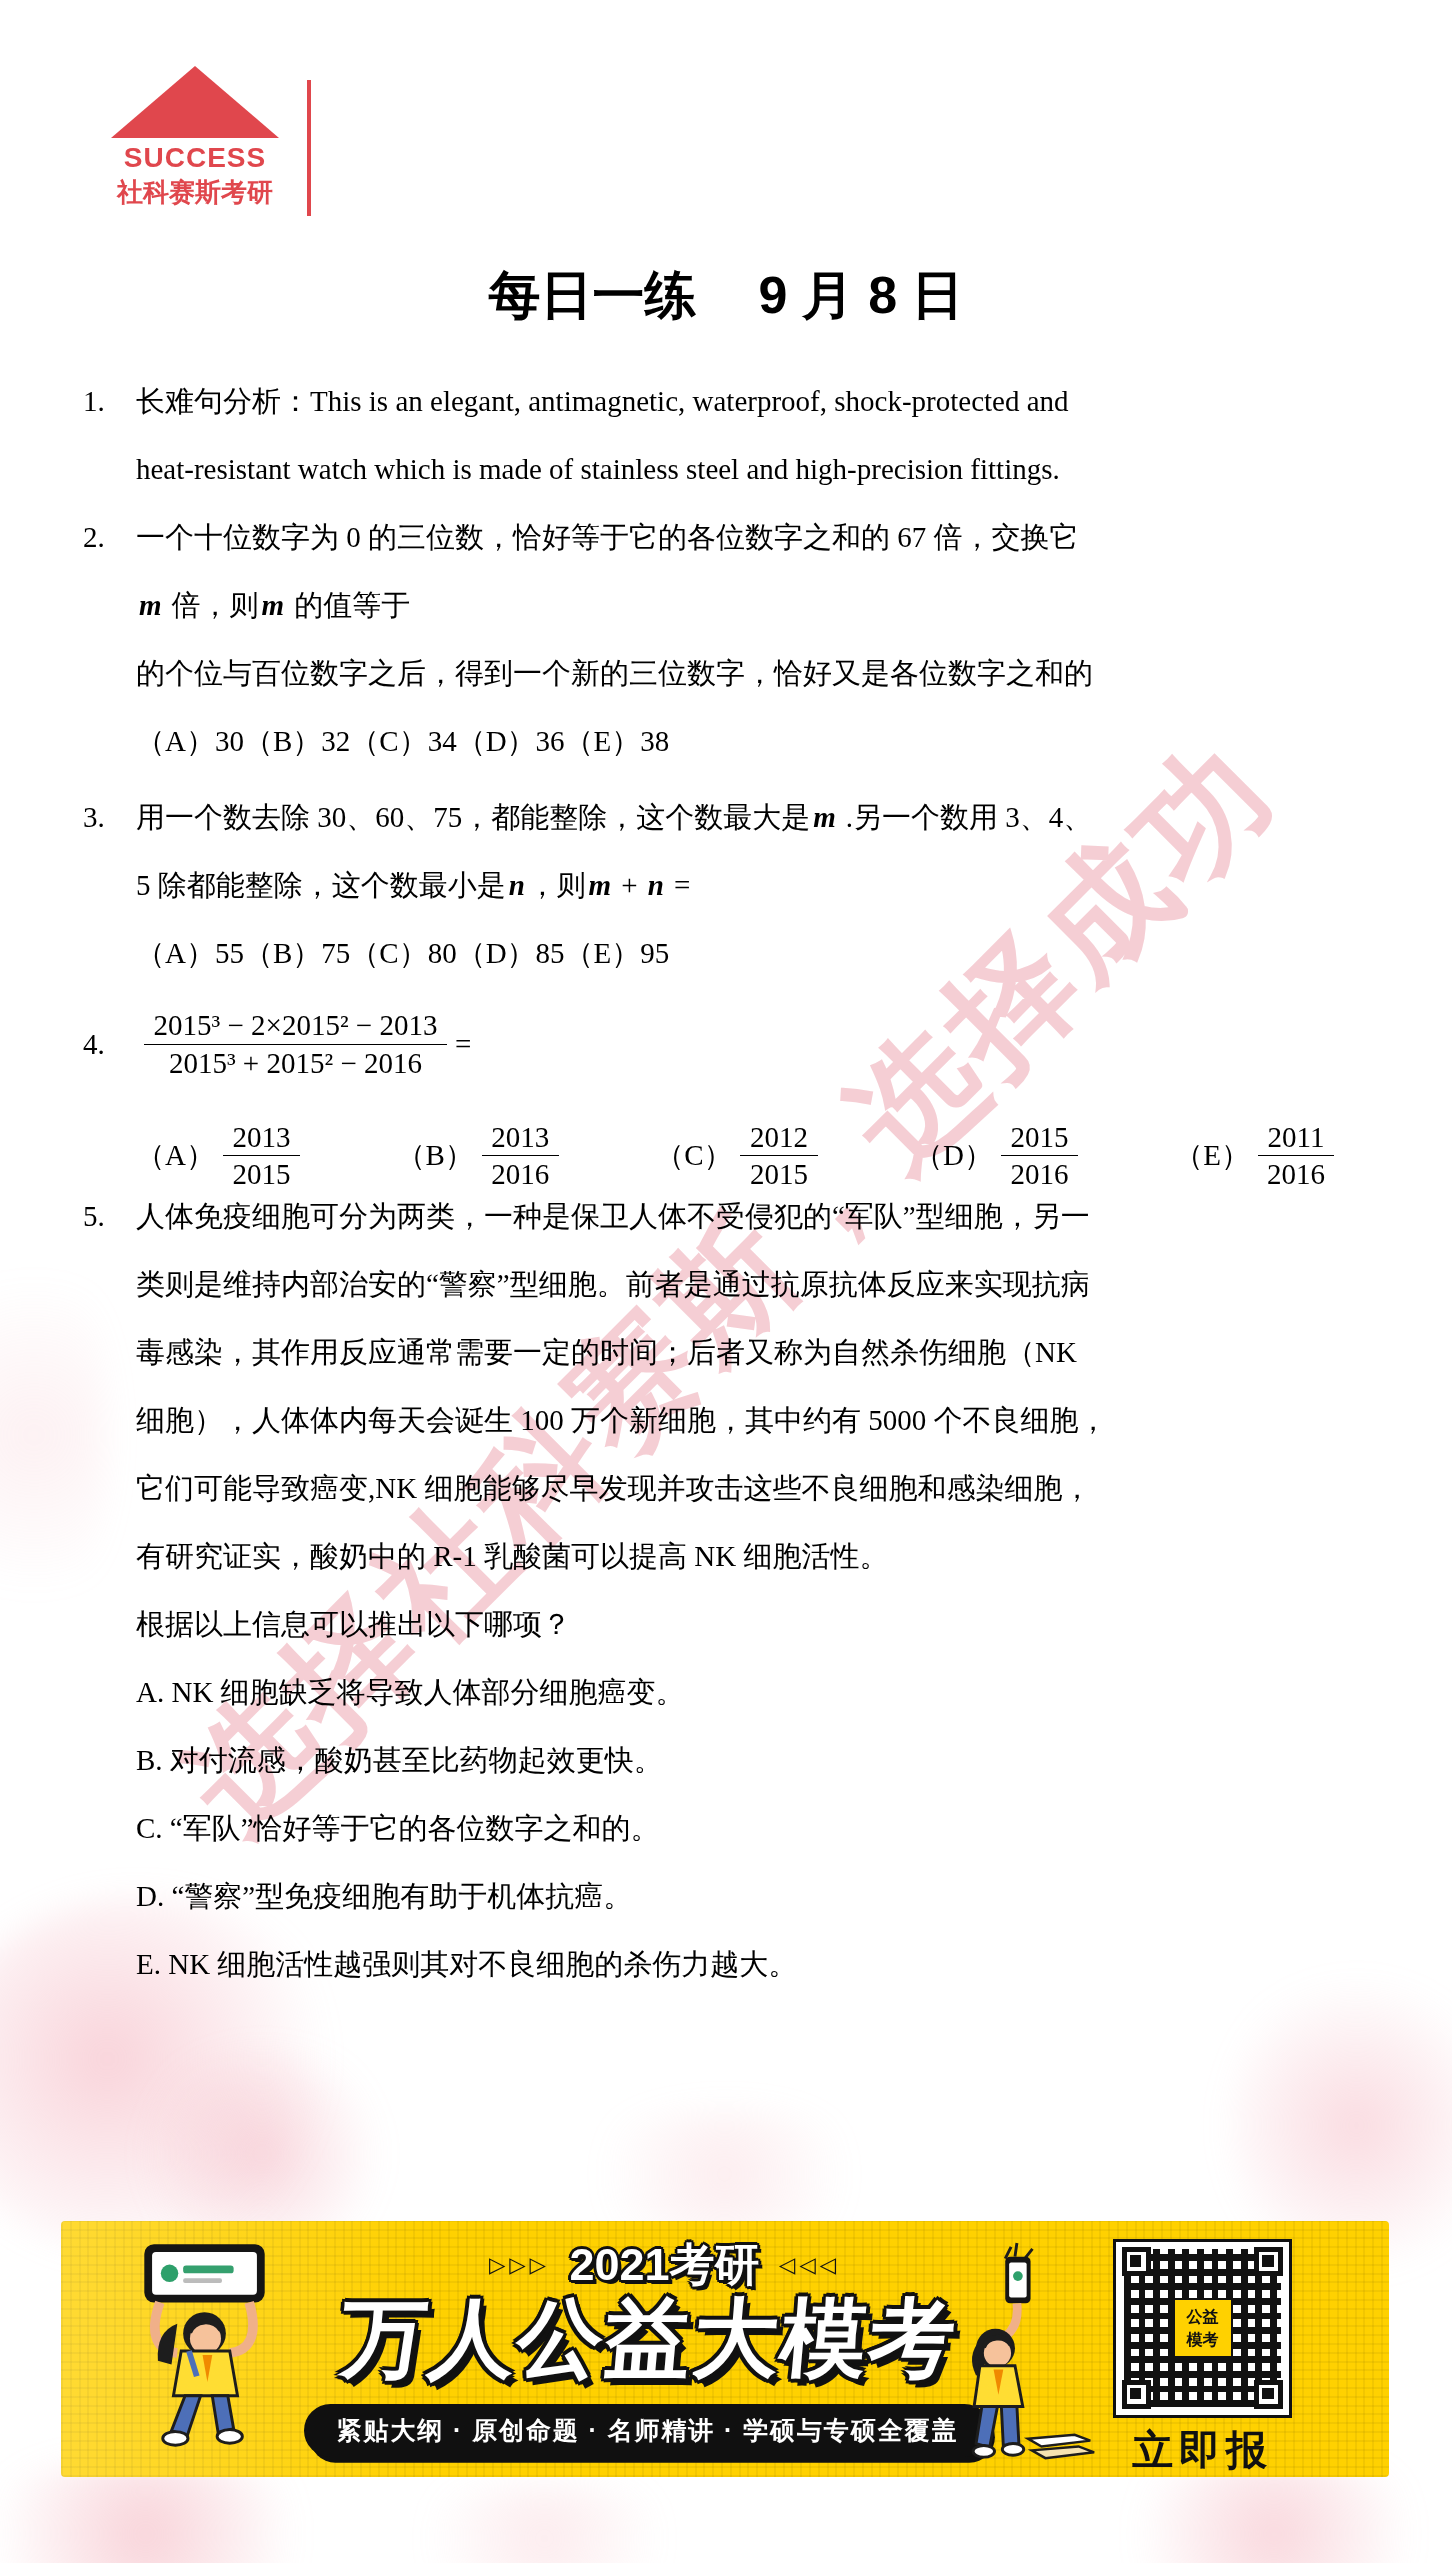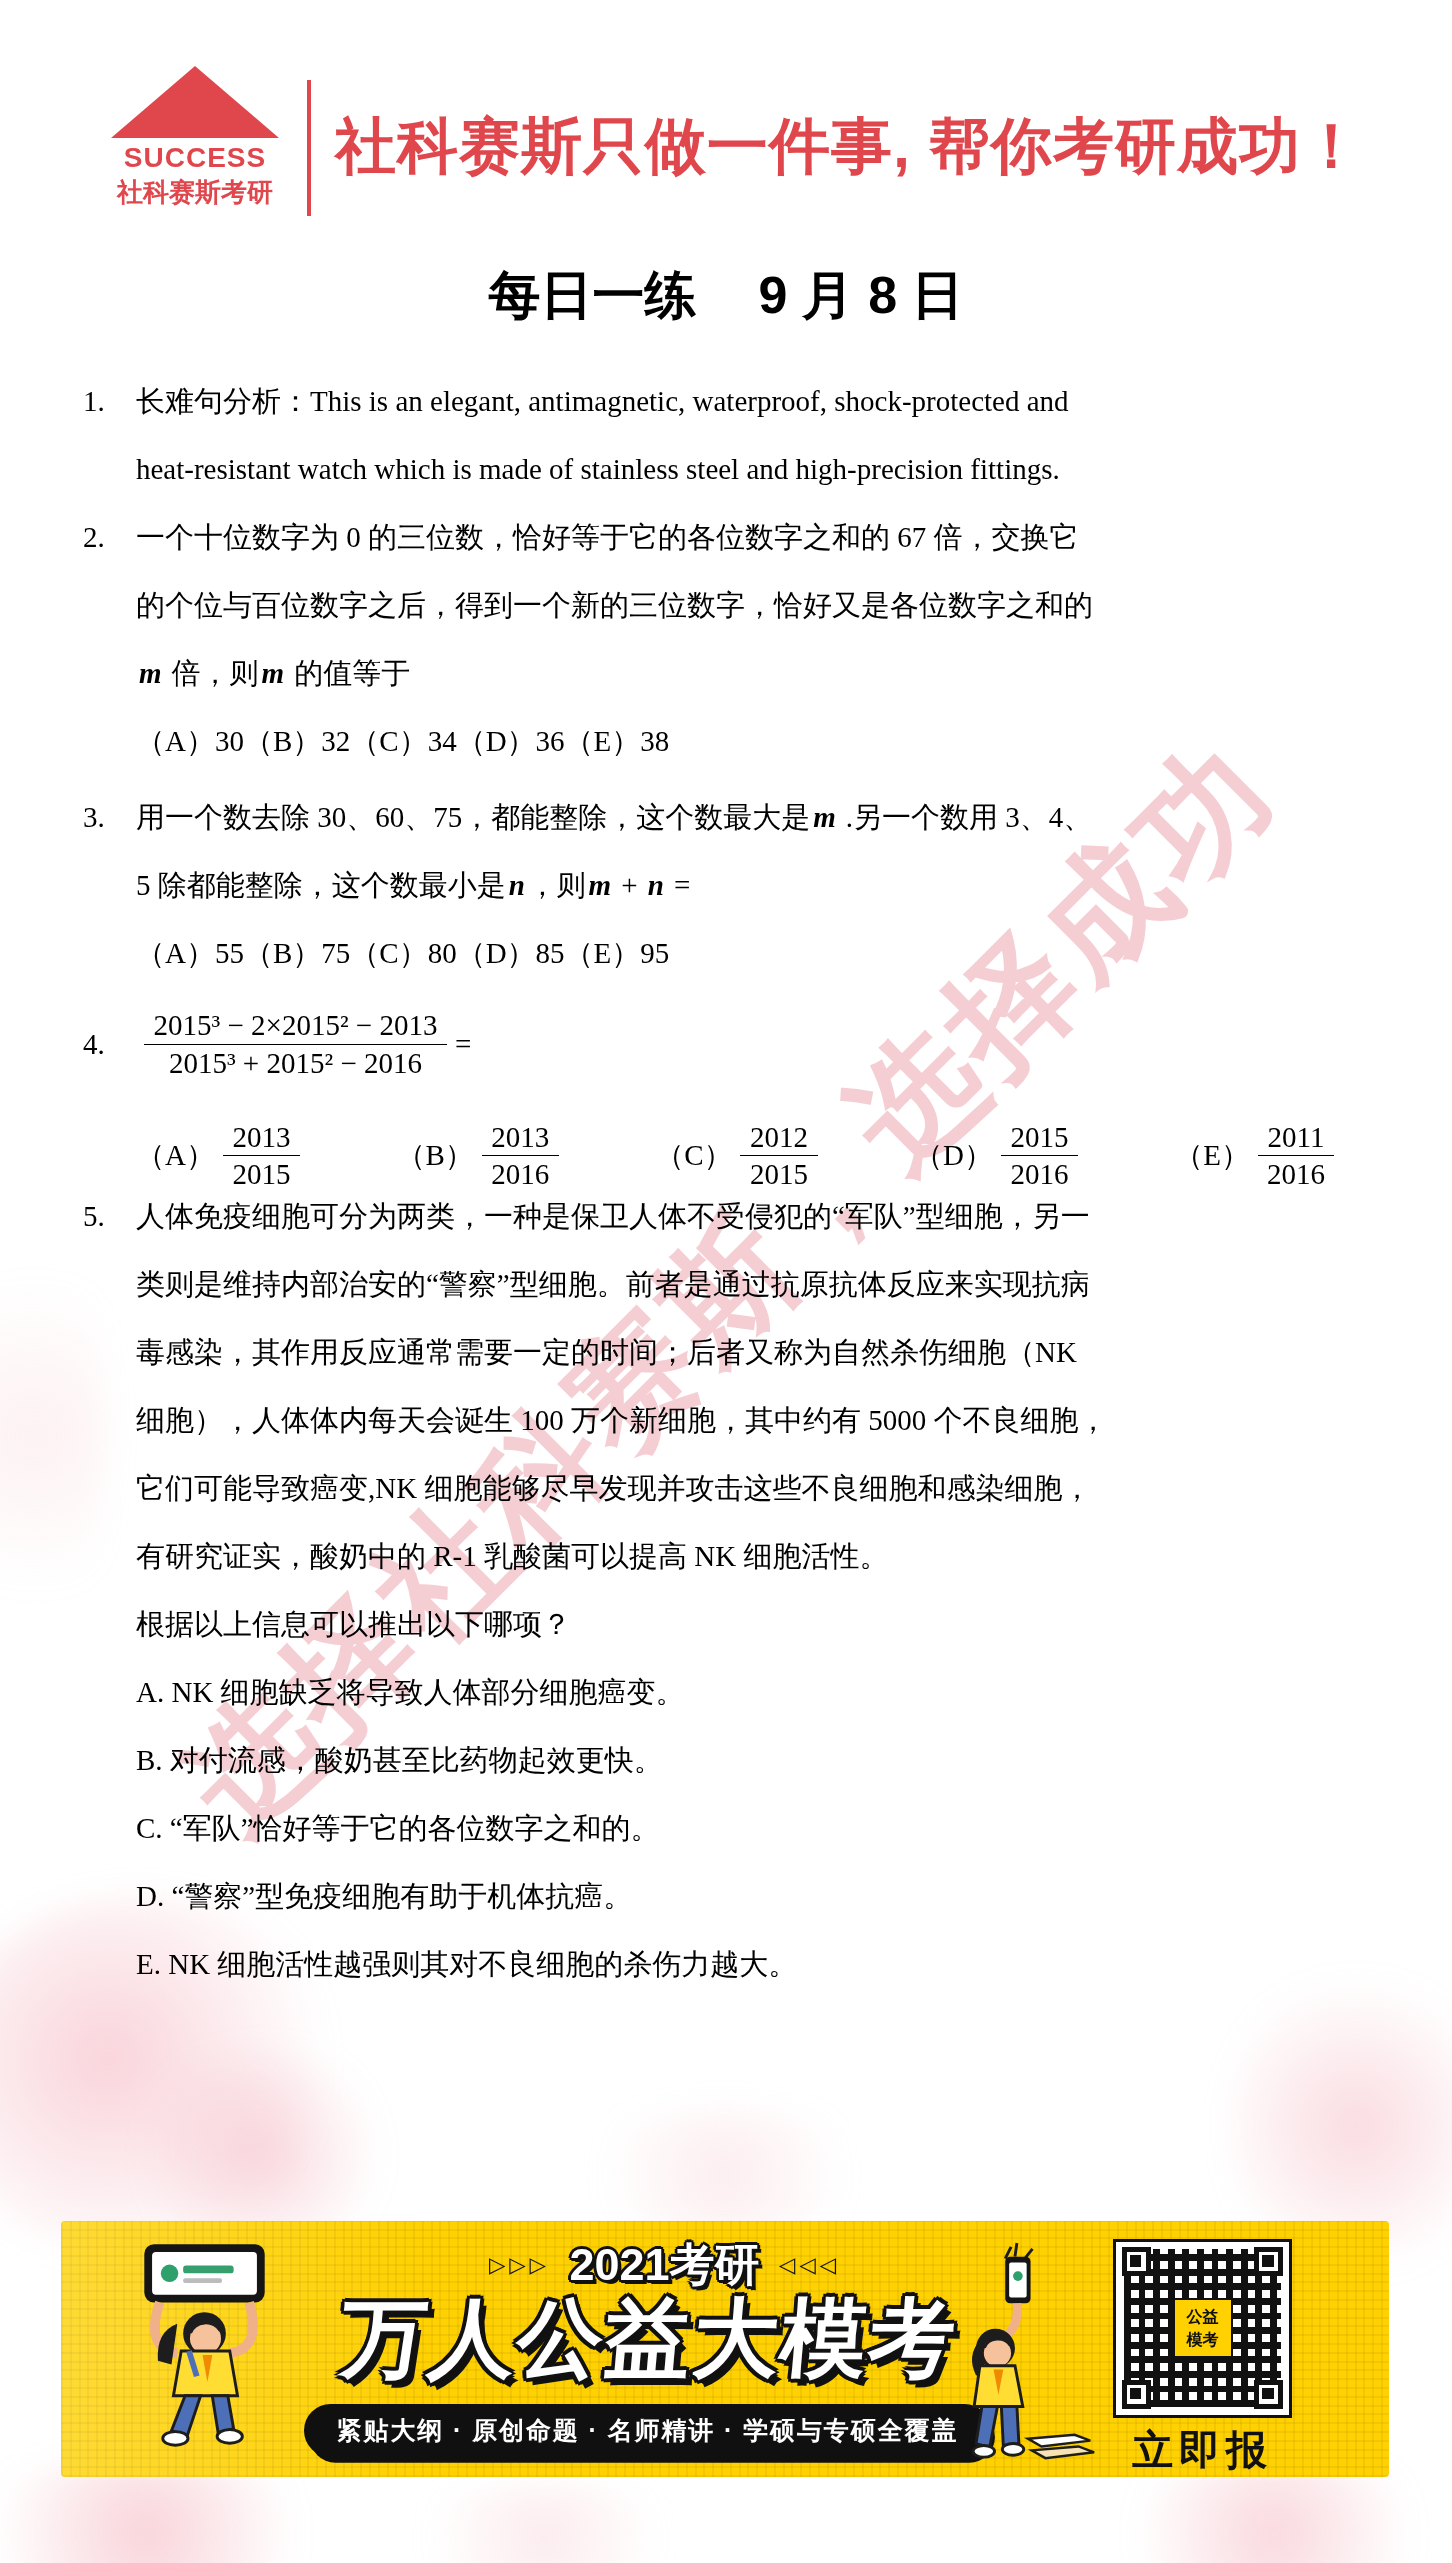--- a/index.html
+++ b/index.html
@@ -104,43 +104,42 @@
   <div class="wc wc8"></div>
 
   <div class="watermark">选择社科赛斯，选择成功</div>
 
   <div class="logo">
     <div class="logo-roof"></div>
     <div class="logo-en">SUCCESS</div>
     <div class="logo-cn">社科赛斯考研</div>
   </div>
   <div class="hdr-divider"></div>
-  <div class="slogan">社科赛斯只做一件事, 帮你考研成功！</div>
 
   <div class="doc-title">
     <span>每日一练</span>
     <span>9 月 8 日</span>
   </div>
 
   <div class="q q1">
     <div class="no">1.</div>
     <div class="body">
       <div class="ln">长难句分析：This is an elegant, antimagnetic, waterproof, shock-protected and</div>
       <div class="ln">heat-resistant watch which is made of stainless steel and high-precision fittings.</div>
     </div>
   </div>
 
   <div class="q q2">
     <div class="no">2.</div>
     <div class="body">
       <div class="ln">一个十位数字为 0 的三位数，恰好等于它的各位数字之和的 67 倍，交换它</div>
-      <div class="ln">的个位与百位数字之后，得到一个新的三位数字，恰好又是各位数字之和的</div>
       <div class="ln">
         <span class="mvar">m</span><span> 倍，则</span><span class="mvar">m</span><span> 的值等于</span>
       </div>
+      <div class="ln">的个位与百位数字之后，得到一个新的三位数字，恰好又是各位数字之和的</div>
       <div class="opt-row">
         <span>（A）30</span>
         <span>（B）32</span>
         <span>（C）34</span>
         <span>（D）36</span>
         <span>（E）38</span>
       </div>
     </div>
   </div>
 

